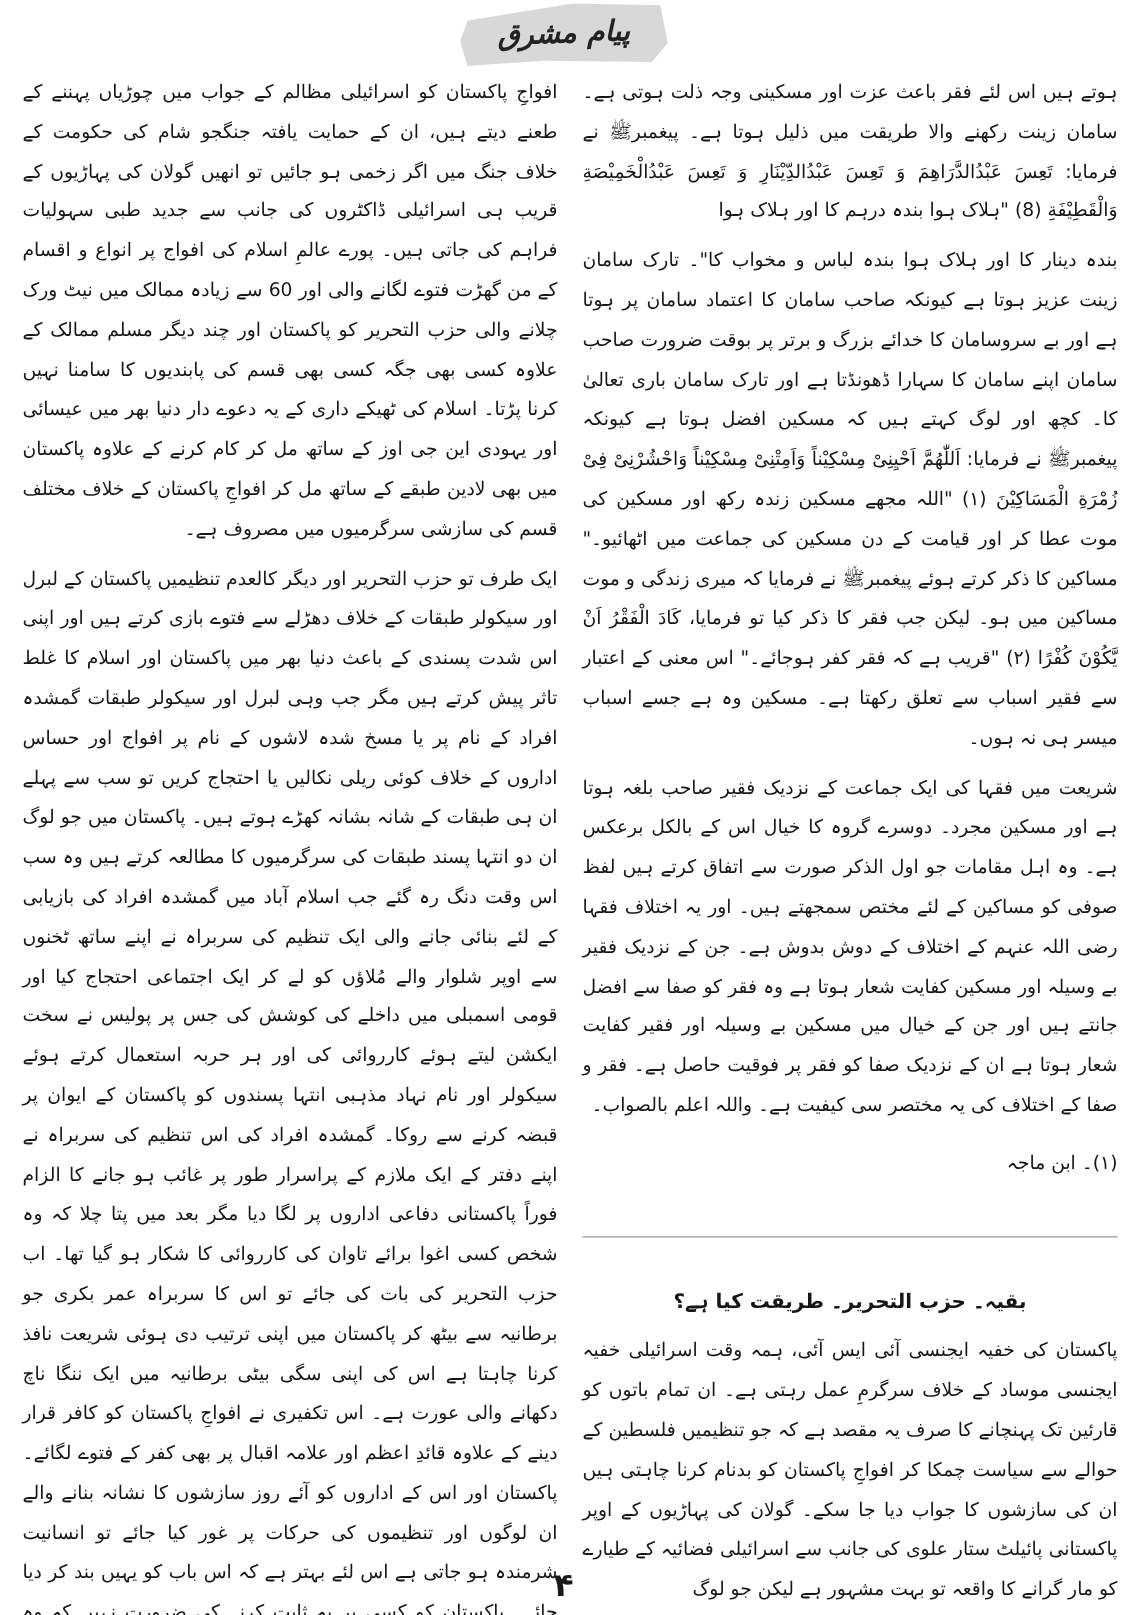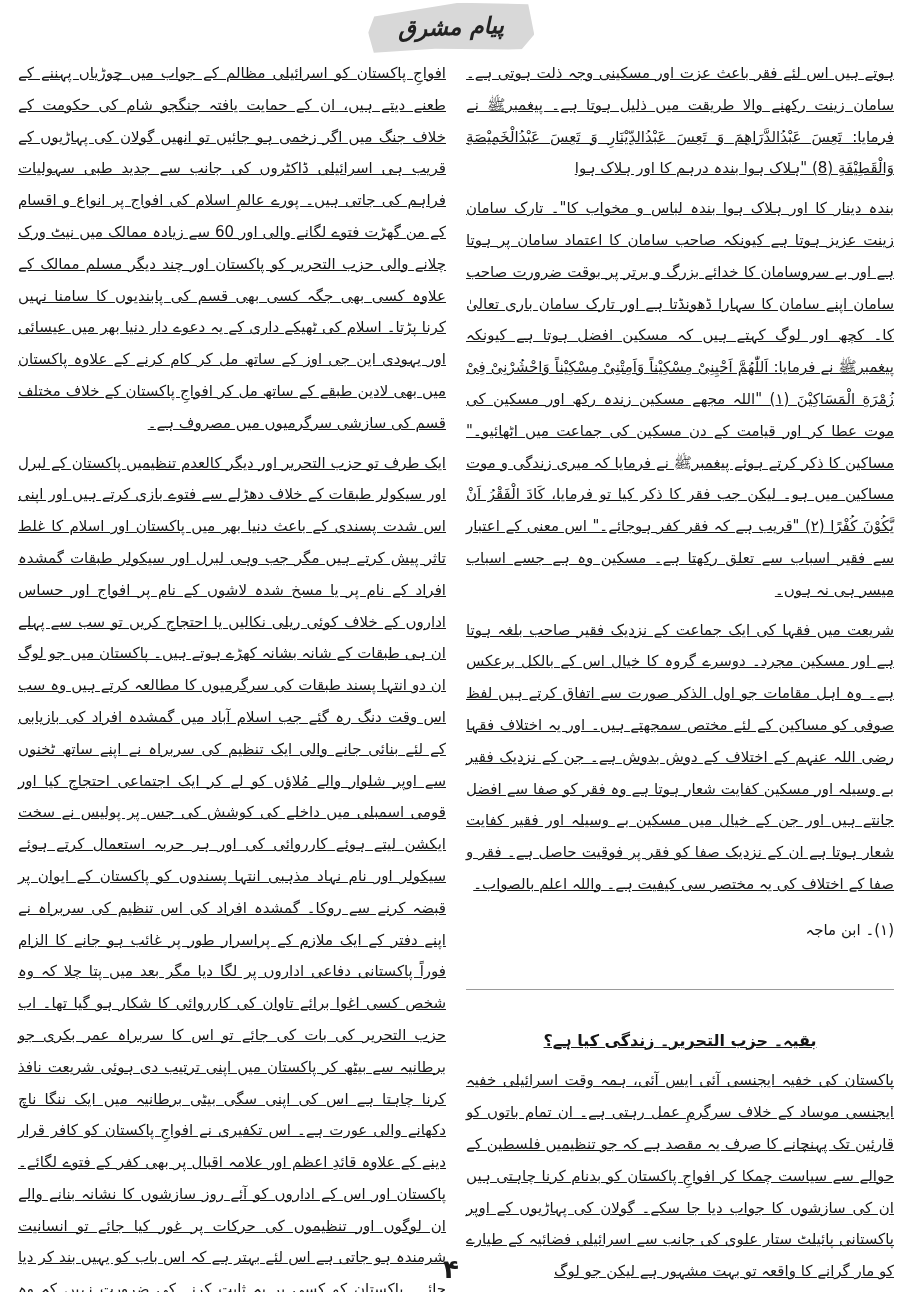--- a/index.html
+++ b/index.html
@@ -44,21 +44,21 @@
     box-sizing: border-box;
   }
   .col {
     width: 428px;
     direction: rtl;
     text-align: justify;
     font-size: 15px;
     line-height: 2.12;
     box-sizing: border-box;
   }
-  .col p { margin: 0 0 8px 0; text-decoration: underline; }
+  .col p { margin: 0 0 8px 0; }
   .footnote-line {
     text-align: right;
     margin: 0 0 6px 0;
   }
   .footnotes { margin-top: 14px; }
   .footnotes div { margin-bottom: 2px; text-align: right; }
   .section-divider {
     border: none;
     border-top: 1px solid #9a9a9a;
     margin: 42px 0 34px 0;
@@ -94,21 +94,21 @@
   <div class="columns">
 
     <div class="col">
       <p>ہوتے ہیں اس لئے فقر باعث عزت اور مسکینی وجہ ذلت ہوتی ہے۔ سامان زینت رکھنے والا طریقت میں ذلیل ہوتا ہے۔ پیغمبرﷺ نے فرمایا: تَعِسَ عَبْدُالدَّرَاهِمَ وَ تَعِسَ عَبْدُالدِّيْنَارِ وَ تَعِسَ عَبْدُالْخَمِيْصَةِ وَالْقَطِيْفَةِ (8) "ہلاک ہوا بندہ درہم کا اور ہلاک ہوا</p>
       <p>بندہ دینار کا اور ہلاک ہوا بندہ لباس و مخواب کا"۔ تارک سامان زینت عزیز ہوتا ہے کیونکہ صاحب سامان کا اعتماد سامان پر ہوتا ہے اور بے سروسامان کا خدائے بزرگ و برتر پر بوقت ضرورت صاحب سامان اپنے سامان کا سہارا ڈھونڈتا ہے اور تارک سامان باری تعالیٰ کا۔ کچھ اور لوگ کہتے ہیں کہ مسکین افضل ہوتا ہے کیونکہ پیغمبرﷺ نے فرمایا: اَللّٰهُمَّ اَحْيِنِىْ مِسْكِيْناً وَاَمِتْنِىْ مِسْكِيْناً وَاحْشُرْنِىْ فِىْ زُمْرَةِ الْمَسَاكِيْنَ (۱) "اللہ مجھے مسکین زندہ رکھ اور مسکین کی موت عطا کر اور قیامت کے دن مسکین کی جماعت میں اٹھائیو۔" مساکین کا ذکر کرتے ہوئے پیغمبرﷺ نے فرمایا کہ میری زندگی و موت مساکین میں ہو۔ لیکن جب فقر کا ذکر کیا تو فرمایا، كَادَ الْفَقْرُ اَنْ يَّكُوْنَ كُفْرًا (۲) "قریب ہے کہ فقر کفر ہوجائے۔" اس معنی کے اعتبار سے فقیر اسباب سے تعلق رکھتا ہے۔ مسکین وہ ہے جسے اسباب میسر ہی نہ ہوں۔</p>
       <p>شریعت میں فقہا کی ایک جماعت کے نزدیک فقیر صاحب بلغہ ہوتا ہے اور مسکین مجرد۔ دوسرے گروہ کا خیال اس کے بالکل برعکس ہے۔ وہ اہل مقامات جو اول الذکر صورت سے اتفاق کرتے ہیں لفظ صوفی کو مساکین کے لئے مختص سمجھتے ہیں۔ اور یہ اختلاف فقہا رضی اللہ عنہم کے اختلاف کے دوش بدوش ہے۔ جن کے نزدیک فقیر بے وسیلہ اور مسکین کفایت شعار ہوتا ہے وہ فقر کو صفا سے افضل جانتے ہیں اور جن کے خیال میں مسکین بے وسیلہ اور فقیر کفایت شعار ہوتا ہے ان کے نزدیک صفا کو فقر پر فوقیت حاصل ہے۔ فقر و صفا کے اختلاف کی یہ مختصر سی کیفیت ہے۔ واللہ اعلم بالصواب۔</p>
       <div class="footnotes">
         <div>(۱)۔ ابن ماجہ</div>
       </div>
       <hr class="section-divider">
-      <p class="continuation-heading">بقیہ۔ حزب التحریر۔ زندگی کیا ہے؟</p>
+      <p class="continuation-heading">بقیہ۔ حزب التحریر۔ طریقت کیا ہے؟</p>
       <p>پاکستان کی خفیہ ایجنسی آئی ایس آئی، ہمہ وقت اسرائیلی خفیہ ایجنسی موساد کے خلاف سرگرمِ عمل رہتی ہے۔ ان تمام باتوں کو قارئین تک پہنچانے کا صرف یہ مقصد ہے کہ جو تنظیمیں فلسطین کے حوالے سے سیاست چمکا کر افواجِ پاکستان کو بدنام کرنا چاہتی ہیں ان کی سازشوں کا جواب دیا جا سکے۔ گولان کی پہاڑیوں کے اوپر پاکستانی پائیلٹ ستار علوی کی جانب سے اسرائیلی فضائیہ کے طیارے کو مار گرانے کا واقعہ تو بہت مشہور ہے لیکن جو لوگ</p>
     </div>
 
     <div class="col">
       <p>افواجِ پاکستان کو اسرائیلی مظالم کے جواب میں چوڑیاں پہننے کے طعنے دیتے ہیں، ان کے حمایت یافتہ جنگجو شام کی حکومت کے خلاف جنگ میں اگر زخمی ہو جائیں تو انھیں گولان کی پہاڑیوں کے قریب ہی اسرائیلی ڈاکٹروں کی جانب سے جدید طبی سہولیات فراہم کی جاتی ہیں۔ پورے عالمِ اسلام کی افواج پر انواع و اقسام کے من گھڑت فتوے لگانے والی اور 60 سے زیادہ ممالک میں نیٹ ورک چلانے والی حزب التحریر کو پاکستان اور چند دیگر مسلم ممالک کے علاوہ کسی بھی جگہ کسی بھی قسم کی پابندیوں کا سامنا نہیں کرنا پڑتا۔ اسلام کی ٹھیکے داری کے یہ دعوے دار دنیا بھر میں عیسائی اور یہودی این جی اوز کے ساتھ مل کر کام کرنے کے علاوہ پاکستان میں بھی لادین طبقے کے ساتھ مل کر افواجِ پاکستان کے خلاف مختلف قسم کی سازشی سرگرمیوں میں مصروف ہے۔</p>
       <p>ایک طرف تو حزب التحریر اور دیگر کالعدم تنظیمیں پاکستان کے لبرل اور سیکولر طبقات کے خلاف دھڑلے سے فتوے بازی کرتے ہیں اور اپنی اس شدت پسندی کے باعث دنیا بھر میں پاکستان اور اسلام کا غلط تاثر پیش کرتے ہیں مگر جب وہی لبرل اور سیکولر طبقات گمشدہ افراد کے نام پر یا مسخ شدہ لاشوں کے نام پر افواج اور حساس اداروں کے خلاف کوئی ریلی نکالیں یا احتجاج کریں تو سب سے پہلے ان ہی طبقات کے شانہ بشانہ کھڑے ہوتے ہیں۔ پاکستان میں جو لوگ ان دو انتہا پسند طبقات کی سرگرمیوں کا مطالعہ کرتے ہیں وہ سب اس وقت دنگ رہ گئے جب اسلام آباد میں گمشدہ افراد کی بازیابی کے لئے بنائی جانے والی ایک تنظیم کی سربراہ نے اپنے ساتھ ٹخنوں سے اوپر شلوار والے مُلاؤں کو لے کر ایک اجتماعی احتجاج کیا اور قومی اسمبلی میں داخلے کی کوشش کی جس پر پولیس نے سخت ایکشن لیتے ہوئے کارروائی کی اور ہر حربہ استعمال کرتے ہوئے سیکولر اور نام نہاد مذہبی انتہا پسندوں کو پاکستان کے ایوان پر قبضہ کرنے سے روکا۔ گمشدہ افراد کی اس تنظیم کی سربراہ نے اپنے دفتر کے ایک ملازم کے پراسرار طور پر غائب ہو جانے کا الزام فوراً پاکستانی دفاعی اداروں پر لگا دیا مگر بعد میں پتا چلا کہ وہ شخص کسی اغوا برائے تاوان کی کارروائی کا شکار ہو گیا تھا۔ اب حزب التحریر کی بات کی جائے تو اس کا سربراہ عمر بکری جو برطانیہ سے بیٹھ کر پاکستان میں اپنی ترتیب دی ہوئی شریعت نافذ کرنا چاہتا ہے اس کی اپنی سگی بیٹی برطانیہ میں ایک ننگا ناچ دکھانے والی عورت ہے۔ اس تکفیری نے افواجِ پاکستان کو کافر قرار دینے کے علاوہ قائدِ اعظم اور علامہ اقبال پر بھی کفر کے فتوے لگائے۔ پاکستان اور اس کے اداروں کو آئے روز سازشوں کا نشانہ بنانے والے ان لوگوں اور تنظیموں کی حرکات پر غور کیا جائے تو انسانیت شرمندہ ہو جاتی ہے اس لئے بہتر ہے کہ اس باب کو یہیں بند کر دیا جائے۔ پاکستان کو کسی پر یہ ثابت کرنے کی ضرورت نہیں کہ وہ فلسطین کے لئے کیسے جذبات رکھتا ہے۔ پاکستان اور اس کی افواج کی تاریخ فلسطینیوں کی پُکار پر لبیک کہنے کے بے شمار واقعات سے بھری ہوئی ہے۔</p>
     </div>
 
   </div>
 

